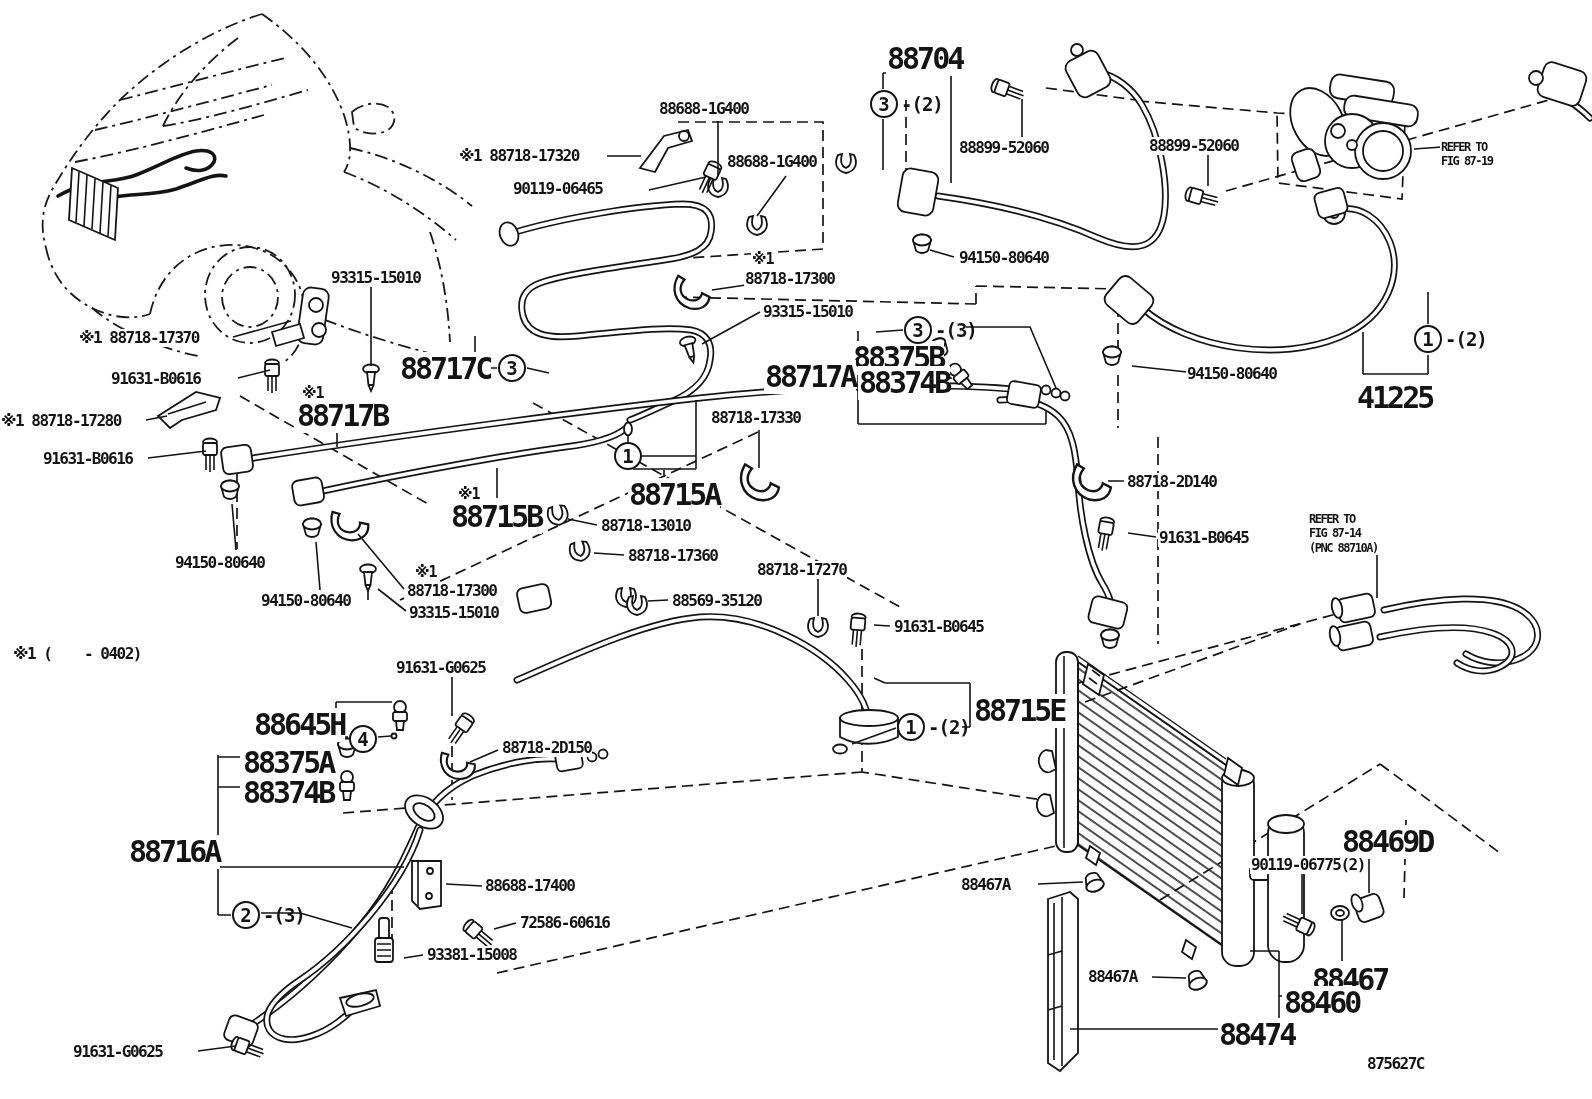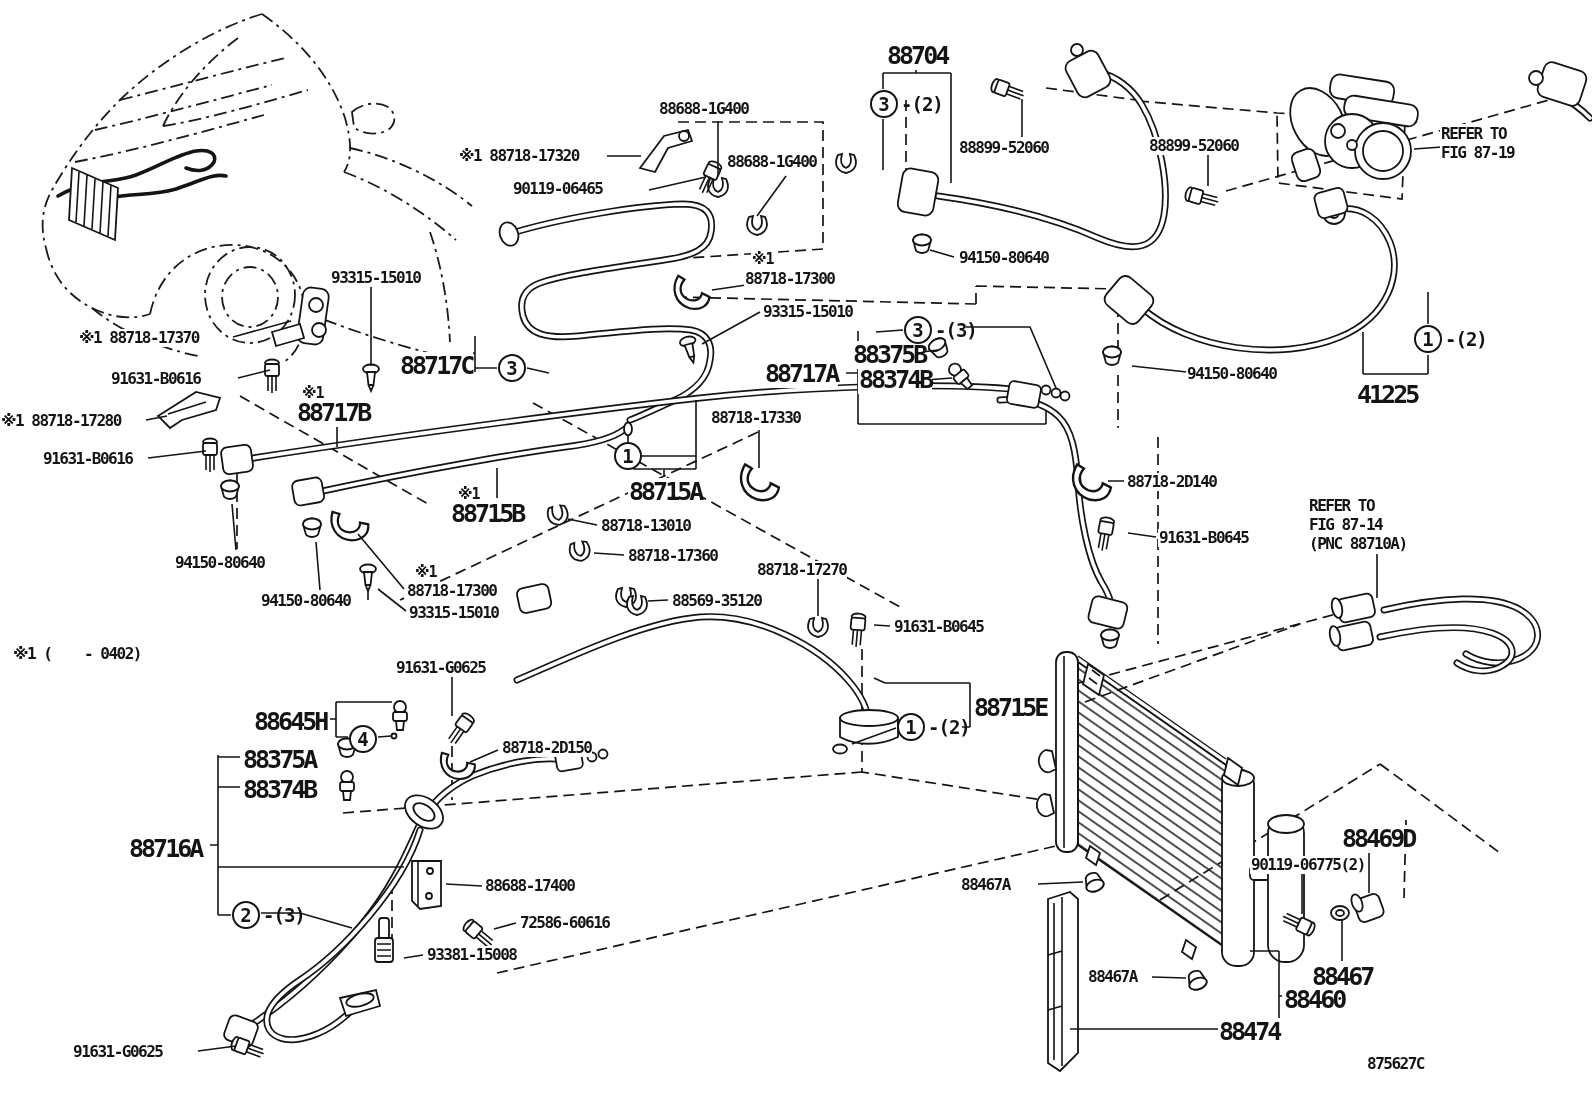--- a/index.html
+++ b/index.html
@@ -3,23 +3,23 @@
 <meta charset="utf-8">
 <style>
   html,body{margin:0;padding:0;background:#fff;}
   .stage{position:relative;width:1592px;height:1099px;background:#ffffff;overflow:hidden;
          font-family:"DejaVu Sans Mono","DejaVu Sans",monospace;color:#141414;}
   .stage svg{position:absolute;left:0;top:0;}
   
   .lbl{position:absolute;font-weight:bold;line-height:1.12;white-space:pre;background:#fff;
        padding:0 1px;color:#141414;}
   .lbl.n{font-size:16px;letter-spacing:-1.5px;}
-  .lbl.b{font-size:25px;letter-spacing:-3px;}
+  .lbl.b{font-size:30px;letter-spacing:-3px;}
   .lbl.s{font-size:15px;letter-spacing:-1px;}
-  .lbl.r{font-size:16px;letter-spacing:-1.5px;line-height:1.2;}
+  .lbl.r{font-size:12px;letter-spacing:-1.5px;line-height:1.2;margin-top:16px;}
   
   .marker{position:absolute;width:28px;height:28px;border:2.6px solid #141414;border-radius:50%;
           background:#fff;display:flex;align-items:center;justify-content:center;
           font-size:19px;font-weight:bold;box-sizing:border-box;}
   .msuf{position:absolute;font-size:19px;font-weight:bold;letter-spacing:-1px;white-space:pre;}
   
   .ln{fill:none;stroke:#141414;stroke-width:2;}
   .thin{stroke-width:1.4;}
   .ld{fill:none;stroke:#141414;stroke-width:1.6;}
   .dd{fill:none;stroke:#141414;stroke-width:1.7;stroke-dasharray:11 6;}

